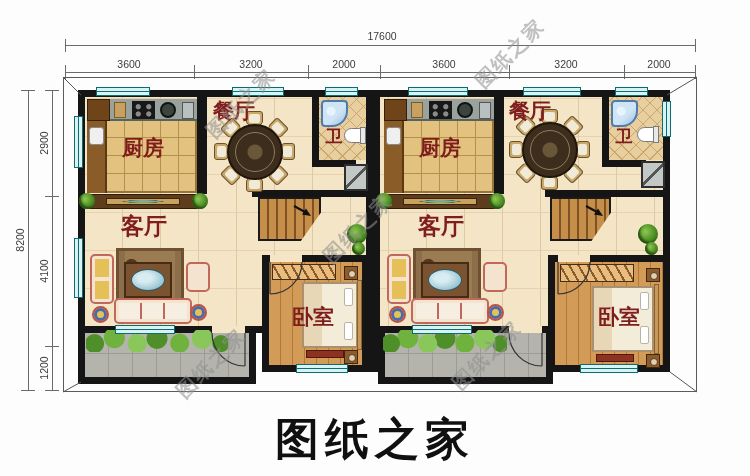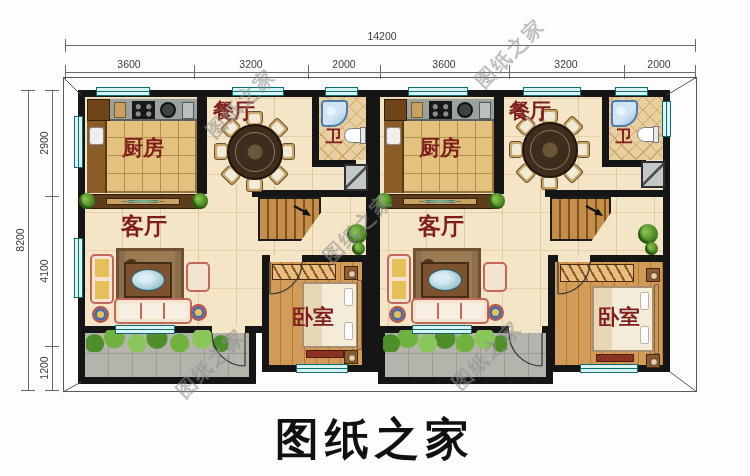--- a/index.html
+++ b/index.html
@@ -112,21 +112,21 @@
   svg.overlay{position:absolute;left:0;top:0;pointer-events:none;}
 </style>
 </head>
 <body>
 
 <div class="canvas">
 
   <div class="abs dline" style="left:65px;top:45px;width:630px;height:1px"></div>
   <div class="abs dline" style="left:65px;top:39px;width:1px;height:13px"></div>
   <div class="abs dline" style="left:695px;top:39px;width:1px;height:13px"></div>
-  <div class="abs dnum" style="left:352px;top:30px;width:60px">14200</div>
+  <div class="abs dnum" style="left:352px;top:30px;width:60px">17600</div>
   <div class="abs dline" style="left:65px;top:72px;width:630px;height:1px"></div>
   <div class="abs dline" style="left:65px;top:65px;width:1px;height:14px"></div>
   <div class="abs dline" style="left:194px;top:65px;width:1px;height:14px"></div>
   <div class="abs dline" style="left:308px;top:65px;width:1px;height:14px"></div>
   <div class="abs dline" style="left:380px;top:65px;width:1px;height:14px"></div>
   <div class="abs dline" style="left:509px;top:65px;width:1px;height:14px"></div>
   <div class="abs dline" style="left:624px;top:65px;width:1px;height:14px"></div>
   <div class="abs dline" style="left:695px;top:65px;width:1px;height:14px"></div>
   <div class="abs dnum" style="left:104px;top:58px;width:50px">3600</div>
   <div class="abs dnum" style="left:226px;top:58px;width:50px">3200</div>

